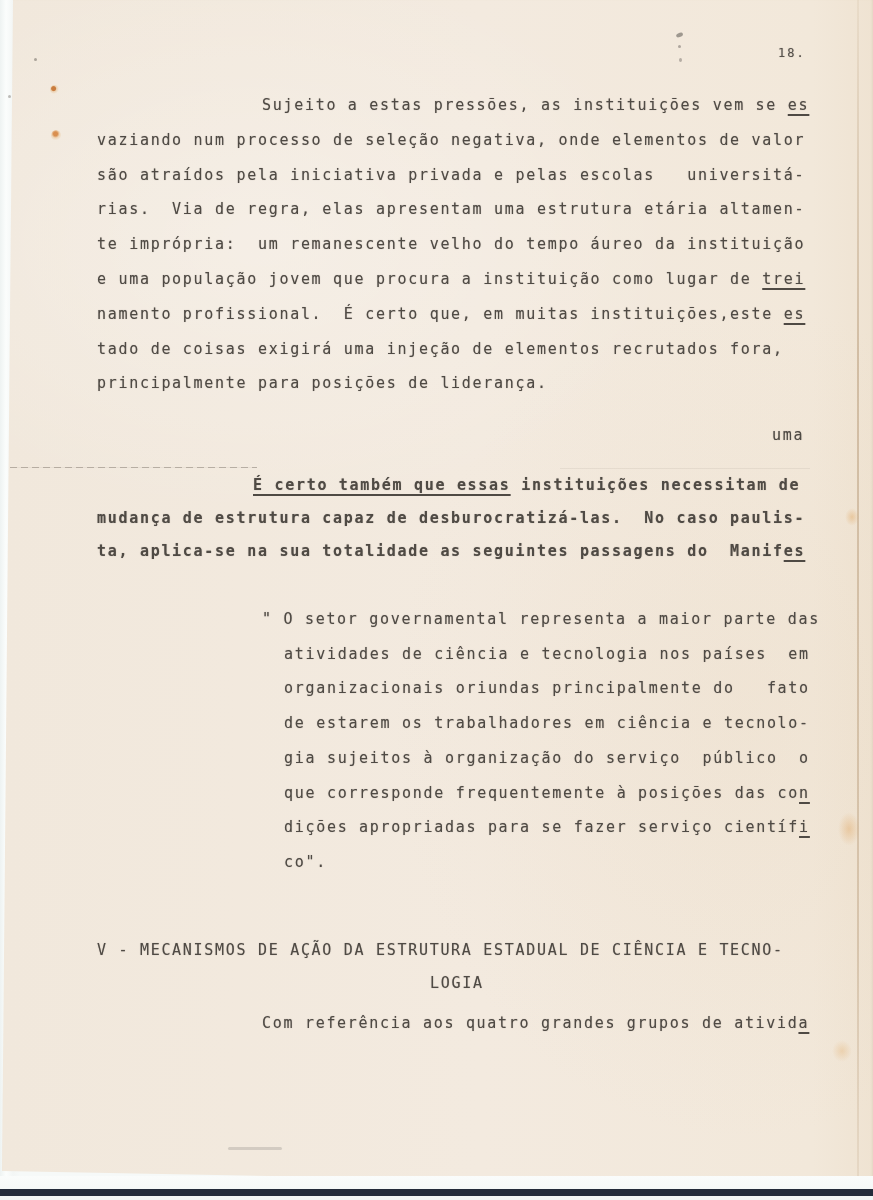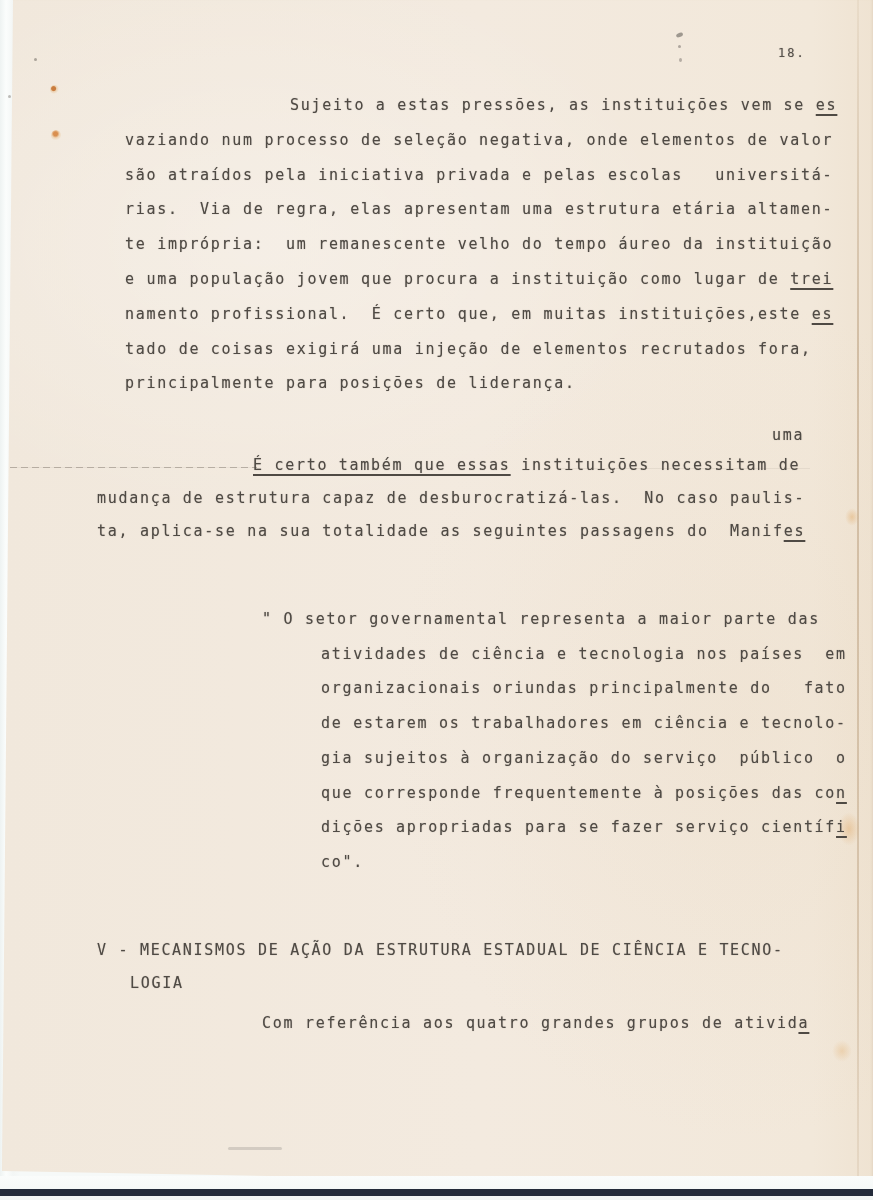--- a/index.html
+++ b/index.html
@@ -37,32 +37,32 @@
   }
   .ln {
     white-space:pre;
     font-size:15px;
     letter-spacing:1.7px;
     color:#4f4a44;
     text-shadow:0 0 1px rgba(82,76,70,0.45);
   }
   .u { text-decoration:underline; text-underline-offset:4px; text-decoration-thickness:1.5px; }
   .block { position:absolute; }
-  #para1 { left:97px; top:88px;margin-left:28px; }
+  #para1 { left:97px; top:88px; }
   #para1 .ln { line-height:34.8px; }
   #para1 .ln.indent { padding-left:165px; }
-  #para2 { left:97px; top:449px; }
+  #para2 { left:97px; top:469px;font-weight:bold; }
   #para2 .ln { line-height:33px; }
   #para2 .ln.indent2 { padding-left:156px; }
   #quote { left:262px; top:602px; padding-left:22px; }
-  #quote .ln { line-height:34.7px;margin-left:37px; }
+  #quote .ln { line-height:34.7px; }
   #quote .ln.hang { margin-left:-22px; }
   #heading { left:97px; top:934px; }
   #heading .ln { line-height:33px; }
-  #heading .ln.indent3 { padding-left:33px; }
+  #heading .ln.indent3 { padding-left:33px;text-align:center; }
   #closing { left:97px; top:1007px; }
   #closing .ln { line-height:33px; padding-left:165px; }
   #pagenum {
     position:absolute; left:778px; top:46px;
     font-size:12px; letter-spacing:2px; color:#56514b;
     text-shadow:0 0 1px rgba(82,76,70,0.45);
   }
   #inserted-word { position:absolute; left:772px; top:426px; }
   .crease {
     position:absolute; left:10px; top:467px; width:247px; height:1px;

